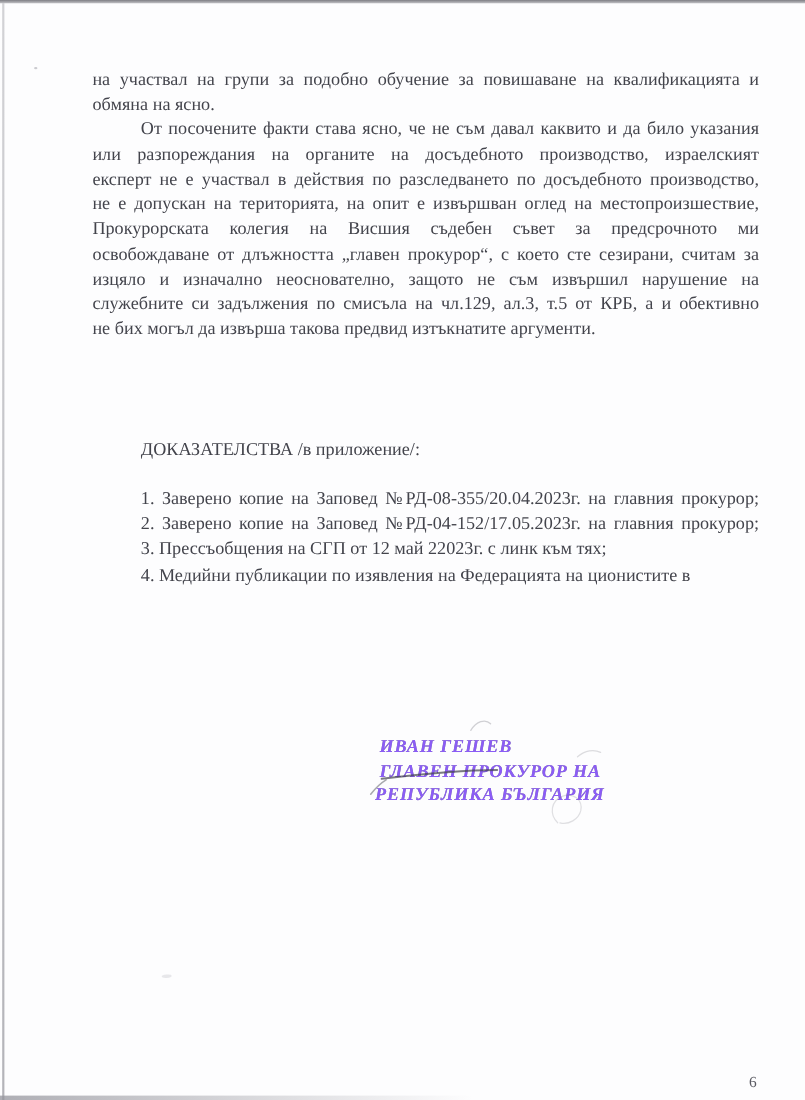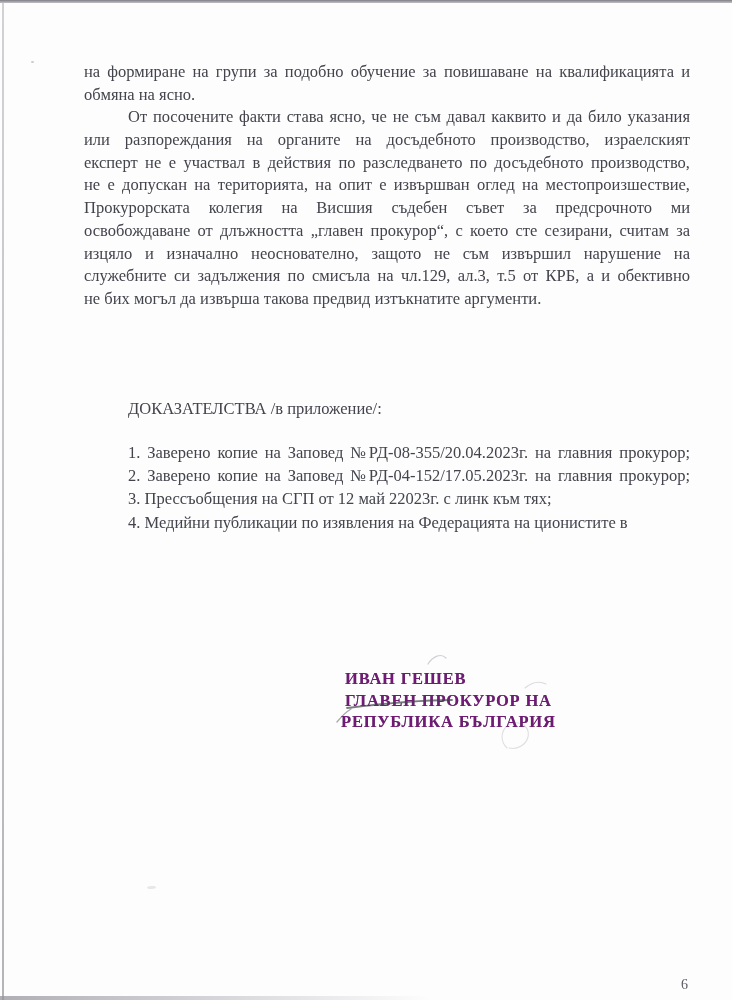--- a/index.html
+++ b/index.html
@@ -42,22 +42,23 @@
   .tline.ind { text-indent: 44px; }
 
   .body-text { left: 84px; top: 61px; width: 606px; }
   .evidence-heading { left: 128px; top: 398px; width: 562px; }
   .evidence-list { left: 128px; top: 441px; width: 562px; }
   .evidence-list .tline { height: 23.2px; line-height: 23.2px; }
 
   .signature {
     left: 345px; top: 668px; width: 330px;
     font-weight: bold; font-size: 16.5px; letter-spacing: .8px;
-    color: #701a75;
+    color: #8b5cf6;
     text-shadow: 0 0 .5px rgba(81,81,89,.7);
+    font-style: italic;
   }
   .signature .tline { height: 21.7px; line-height: 21.7px; }
   .signature .tline.shift { margin-left: -4px; }
 
   .page-number {
     position: absolute; left: 681px; top: 977px;
     font-size: 14px; color: #5a5a62;
   }
 
   .sig-strokes { position: absolute; left: 0; top: 0; pointer-events: none; }
@@ -67,21 +68,21 @@
 
 <div class="page">
 
   <div class="edge-top"></div>
   <div class="edge-left"></div>
   <div class="edge-bottom"></div>
   <div class="speck s1"></div>
   <div class="speck s2"></div>
 
   <div class="textblock body-text">
-      <div class="tline just">на формиране на групи за подобно обучение за повишаване на квалификацията и</div>
+      <div class="tline just">на участвал на групи за подобно обучение за повишаване на квалификацията и</div>
       <div class="tline">обмяна на ясно.</div>
       <div class="tline just ind">От посочените факти става ясно, че не съм давал каквито и да било указания</div>
       <div class="tline just">или разпореждания на органите на досъдебното производство, израелският</div>
       <div class="tline just">експерт не е участвал в действия по разследването по досъдебното производство,</div>
       <div class="tline just">не е допускан на територията, на опит е извършван оглед на местопроизшествие,</div>
       <div class="tline just">Прокурорската колегия на Висшия съдебен съвет за предсрочното ми</div>
       <div class="tline just">освобождаване от длъжността „главен прокурор“, с което сте сезирани, считам за</div>
       <div class="tline just">изцяло и изначално неоснователно, защото не съм извършил нарушение на</div>
       <div class="tline just">служебните си задължения по смисъла на чл.129, ал.3, т.5 от КРБ, а и обективно</div>
       <div class="tline">не бих могъл да извърша такова предвид изтъкнатите аргументи.</div>

